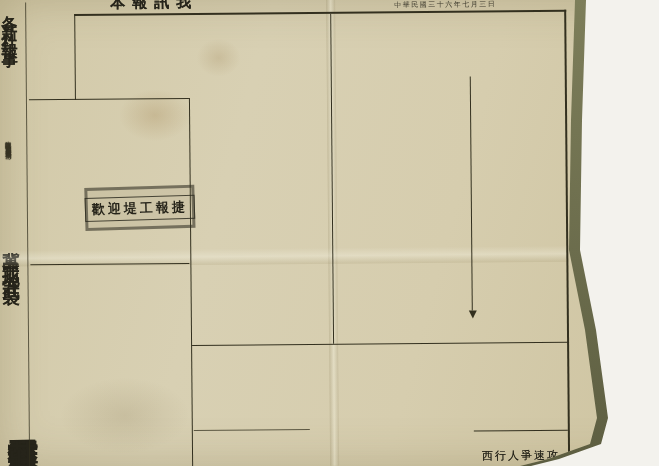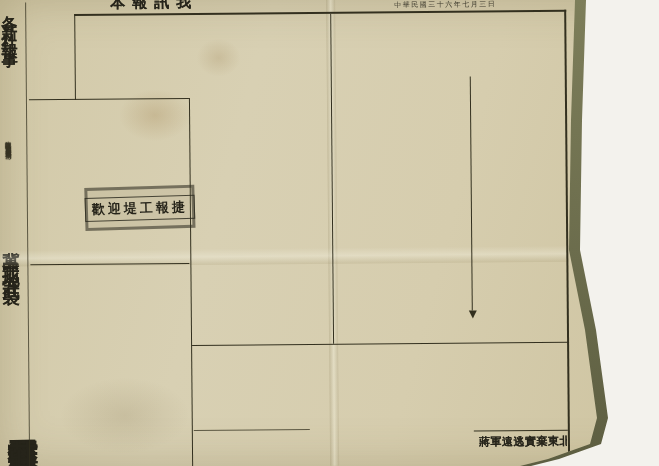--- a/index.html
+++ b/index.html
@@ -62,21 +62,21 @@
 
       <div class="hline hl" style="left:112px;top:-8px;width:96px;height:16px;font-size:15px;font-weight:bold;letter-spacing:7px;">本報訊我</div>
       <div class="hline" style="left:396px;top:1px;width:166px;font-size:7px;letter-spacing:1.5px;color:#3a372a;">中華民國三十六年七月三日</div>
 
       <div class="v hl" style="left:2px;top:28px;height:134px;font-size:16px;font-weight:600;letter-spacing:9px;">各新社報事</div>
       <div class="v body tiny" style="left:4px;top:360px;width:13px;height:102px;">本報訊我區軍民一致奮起動員參加生產支援前線勝利消息傳</div>
 
       <div class="v hl" style="left:536px;top:36px;height:178px;font-size:17px;font-weight:bold;letter-spacing:6px;">冀中我地方武裝</div>
       <div class="v hl" style="left:480px;top:50px;height:282px;font-size:30px;font-weight:bold;">收復平南重鎮羅各莊</div>
 
-      <div class="hline hl" style="left:477px;top:436px;width:88px;font-size:11px;font-weight:bold;letter-spacing:.5px;">蔣軍遠逃實棄東北</div>
+      <div class="hline hl" style="left:480px;top:450px;width:84px;font-size:11px;letter-spacing:2px;">西行人爭速攻</div>
 
       <div class="notice-box" style="left:85px;top:185px;width:104px;height:37px;">
         <span class="notice-inner">歡迎堤工報捷</span>
       </div>
 
     </div>
   </div>
 </div>
 
 </body></html>

